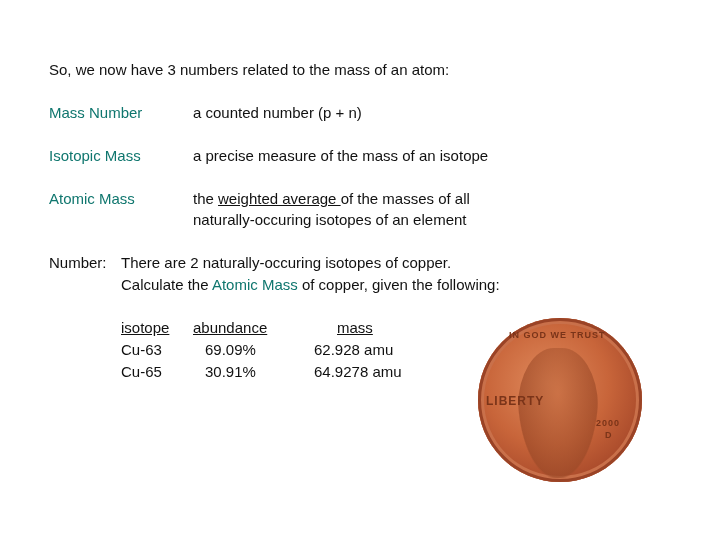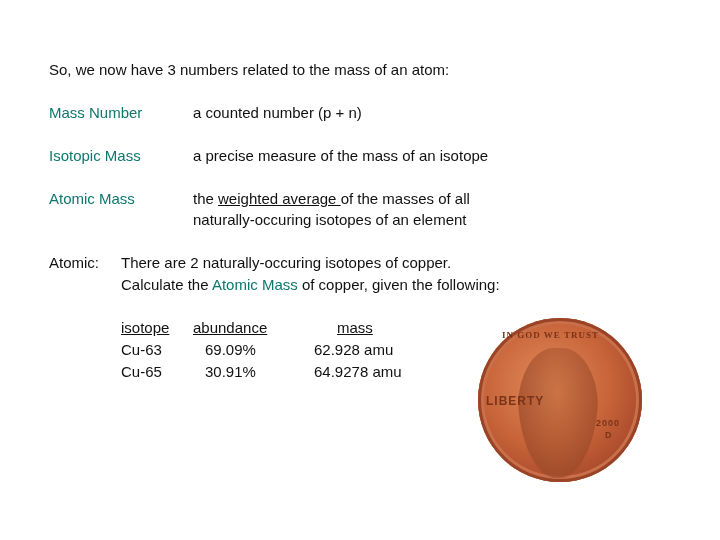--- a/index.html
+++ b/index.html
@@ -23,35 +23,35 @@
 <div class="abs red" style="left:49px;top:104px;">Mass Number</div>
 <div class="abs" style="left:193px;top:104px;">a counted number (p + n)</div>
 
 <div class="abs red" style="left:49px;top:147px;">Isotopic Mass</div>
 <div class="abs" style="left:193px;top:147px;">a precise measure of the mass of an isotope</div>
 
 <div class="abs red" style="left:49px;top:190px;">Atomic Mass</div>
 <div class="abs" style="left:193px;top:190px;"><span>the </span><span class="u">weighted average </span><span>of the masses of all</span></div>
 <div class="abs" style="left:193px;top:211px;">naturally-occuring isotopes of an element</div>
 
-<div class="abs" style="left:49px;top:254px;">Atomic:</div>
+<div class="abs" style="left:49px;top:254px;">Number:</div>
 <div class="abs" style="left:121px;top:254px;">There are 2 naturally-occuring isotopes of copper.</div>
 <div class="abs" style="left:121px;top:276px;"><span>Calculate the </span><span class="red">Atomic Mass</span><span> of copper, given the following:</span></div>
 
 <div>
   <div class="abs u" style="left:121px;top:319px;">isotope</div>
   <div class="abs u" style="left:193px;top:319px;">abundance</div>
   <div class="abs u" style="left:337px;top:319px;">mass</div>
   <div class="abs" style="left:121px;top:341px;">Cu-63</div>
   <div class="abs" style="left:205px;top:341px;">69.09%</div>
   <div class="abs" style="left:314px;top:341px;">62.928 amu</div>
   <div class="abs" style="left:121px;top:363px;">Cu-65</div>
   <div class="abs" style="left:205px;top:363px;">30.91%</div>
   <div class="abs" style="left:314px;top:363px;">64.9278 amu</div>
 </div>
 
 <div class="penny">
   <div class="bust"></div>
-  <div class="t" style="left:24px;top:12px;font-family:Liberation Serif, serif;">IN GOD WE TRUST</div>
+  <div class="t" style="left:31px;top:12px;">IN GOD WE TRUST</div>
   <div class="t" style="left:8px;top:76px;font-size:12px;">LIBERTY</div>
   <div class="t" style="left:118px;top:100px;">2000</div>
   <div class="t" style="left:127px;top:112px;">D</div>
 </div>
 
 </body></html>

